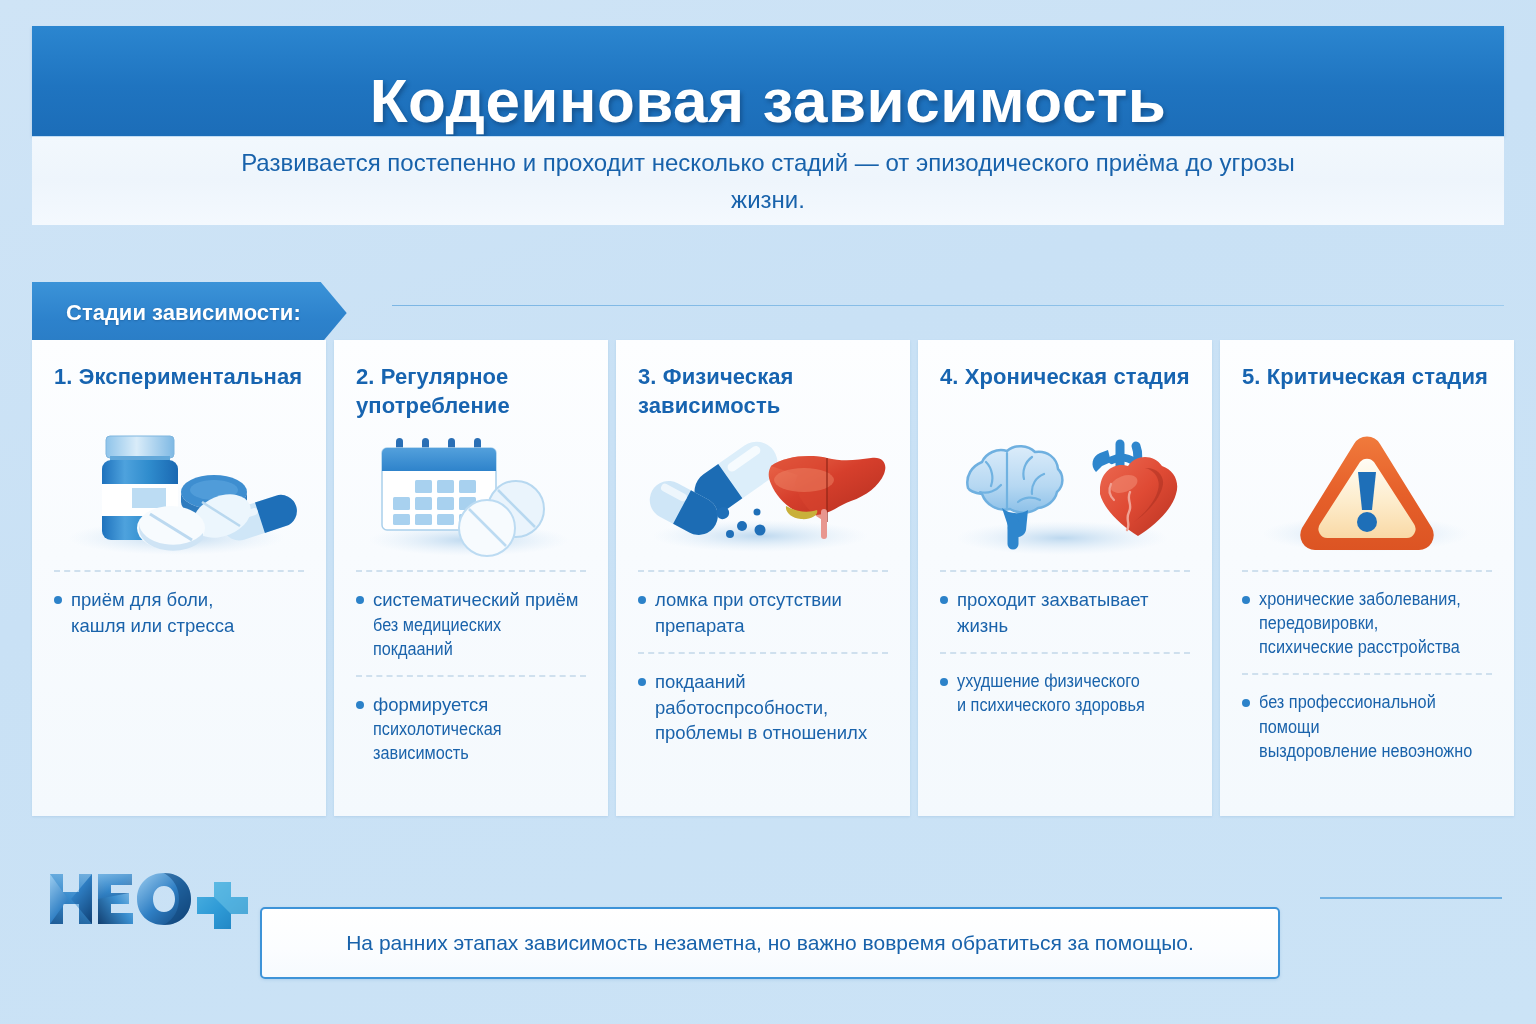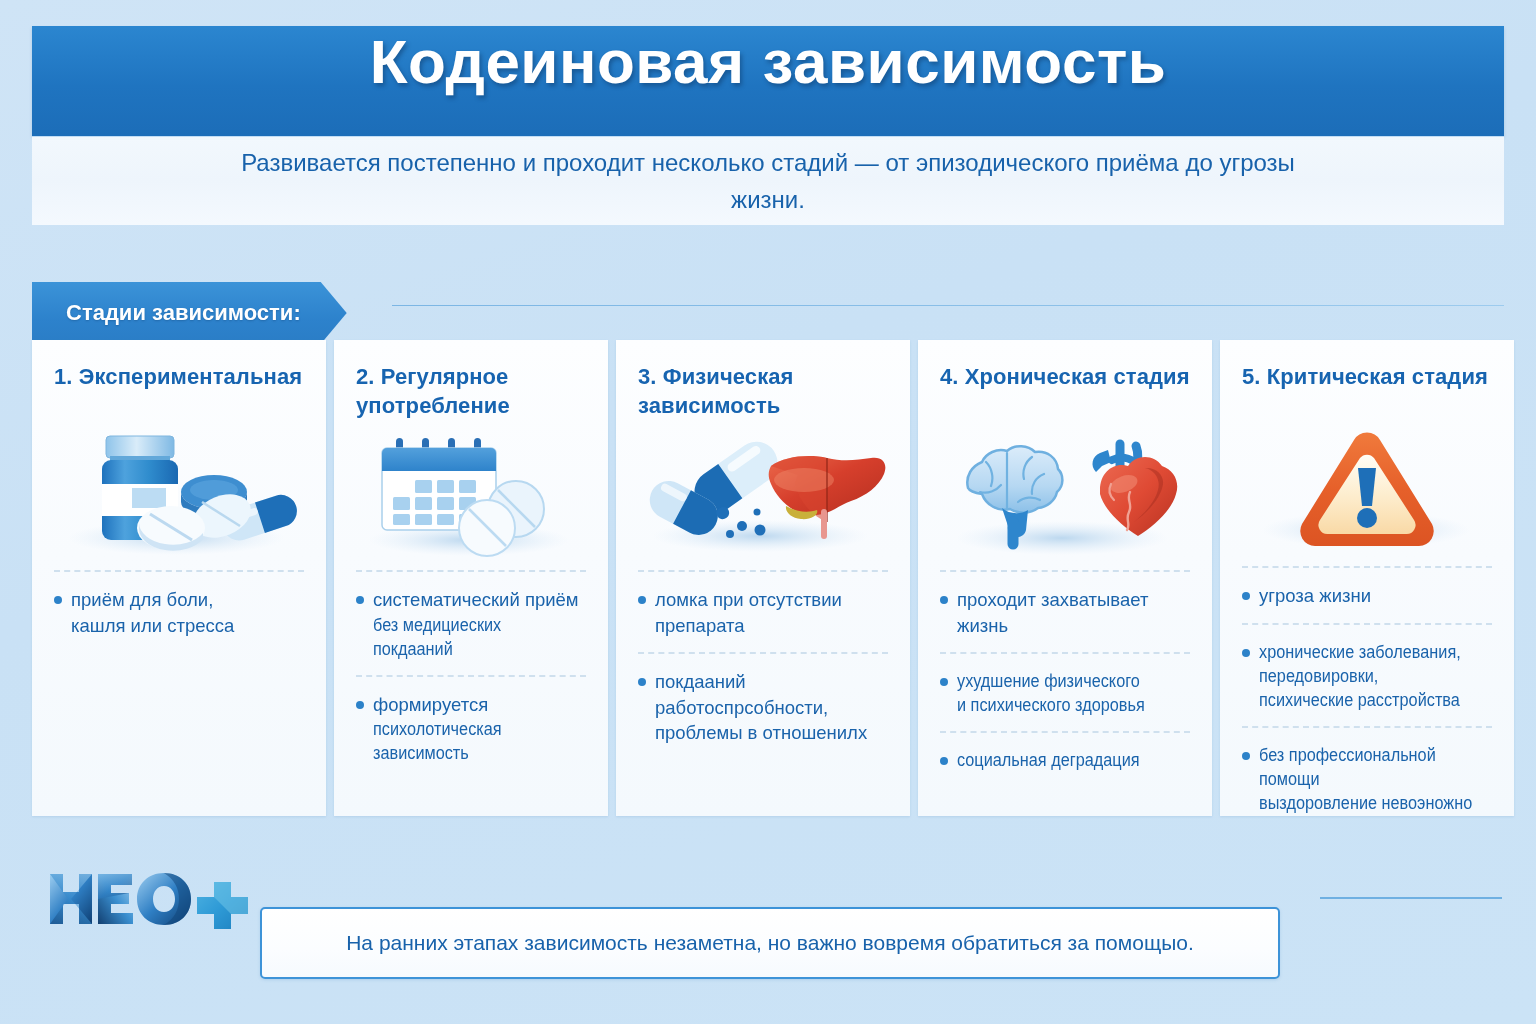--- a/index.html
+++ b/index.html
@@ -26,21 +26,21 @@
 
   
   .header-bar {
     position: absolute;
     left: 32px;
     top: 26px;
     width: 1472px;
     height: 110px;
     background: linear-gradient(180deg, #2b86d0 0%, #1f74c0 55%, #1c6db8 100%);
     display: flex;
-    align-items: flex-start;
+    align-items: flex-end;
     justify-content: center;
     box-shadow: 0 2px 3px rgba(30,90,150,.18);
   }
   .header-title {
     color: #ffffff;
     font-size: 62px;
     font-weight: bold;
     letter-spacing: 0.5px;
     text-shadow: 2px 3px 4px rgba(12,52,95,.45);
     white-space: nowrap;
@@ -507,28 +507,20 @@
         </li>
         <li class="bullet-item">
           <div class="bullet-row">
             <span class="dot"></span>
             <span class="bullet-lines">
               <div class="b-line narrow">ухудшение физического</div>
               <div class="b-line narrow">и психического здоровья</div>
             </span>
           </div>
         </li>
-        <li class="bullet-item">
-          <div class="bullet-row">
-            <span class="dot"></span>
-            <span class="bullet-lines">
-              <div class="b-line narrow">социальная деградация</div>
-            </span>
-          </div>
-        </li>
       </ul>
     </div>
 
     <div class="card">
       <div class="card-title">5. Критическая стадия</div>
       <div class="illus">
         <svg width="250" height="128" viewBox="0 0 250 128">
           <defs>
             <linearGradient id="triOuter" x1="0" y1="0" x2="0" y2="1">
               <stop offset="0" stop-color="#f07a3c"></stop>
@@ -547,28 +539,20 @@
           </defs>
           <ellipse cx="124" cy="104" rx="104" ry="18" fill="url(#shadow5)"></ellipse>
           <path d="M112 14a15 15 0 0 1 26 0l52 84a15 15 0 0 1-13 22H73a15 15 0 0 1-13-22z" fill="url(#triOuter)"></path>
           <path d="M118 32a9 9 0 0 1 14 0l40 62a9 9 0 0 1-8 14H86a9 9 0 0 1-8-14z" fill="url(#triInner)"></path>
           <path d="M116 42h18l-4 38h-10z" fill="#1e6fb8"></path>
           <circle cx="125" cy="92" r="10" fill="#1e6fb8"></circle>
         </svg>
       </div>
       <div class="divider"></div>
       <ul class="bullets">
-        <li class="bullet-item">
-          <div class="bullet-row">
-            <span class="dot"></span>
-            <span class="bullet-lines">
-              <div class="b-line">угроза жизни</div>
-            </span>
-          </div>
-        </li>
         <li class="bullet-item">
           <div class="bullet-row">
             <span class="dot"></span>
             <span class="bullet-lines">
               <div class="b-line narrow">хронические заболевания,</div>
               <div class="b-line narrow">передовировки,</div>
               <div class="b-line narrow">психические расстройства</div>
             </span>
           </div>
         </li>

